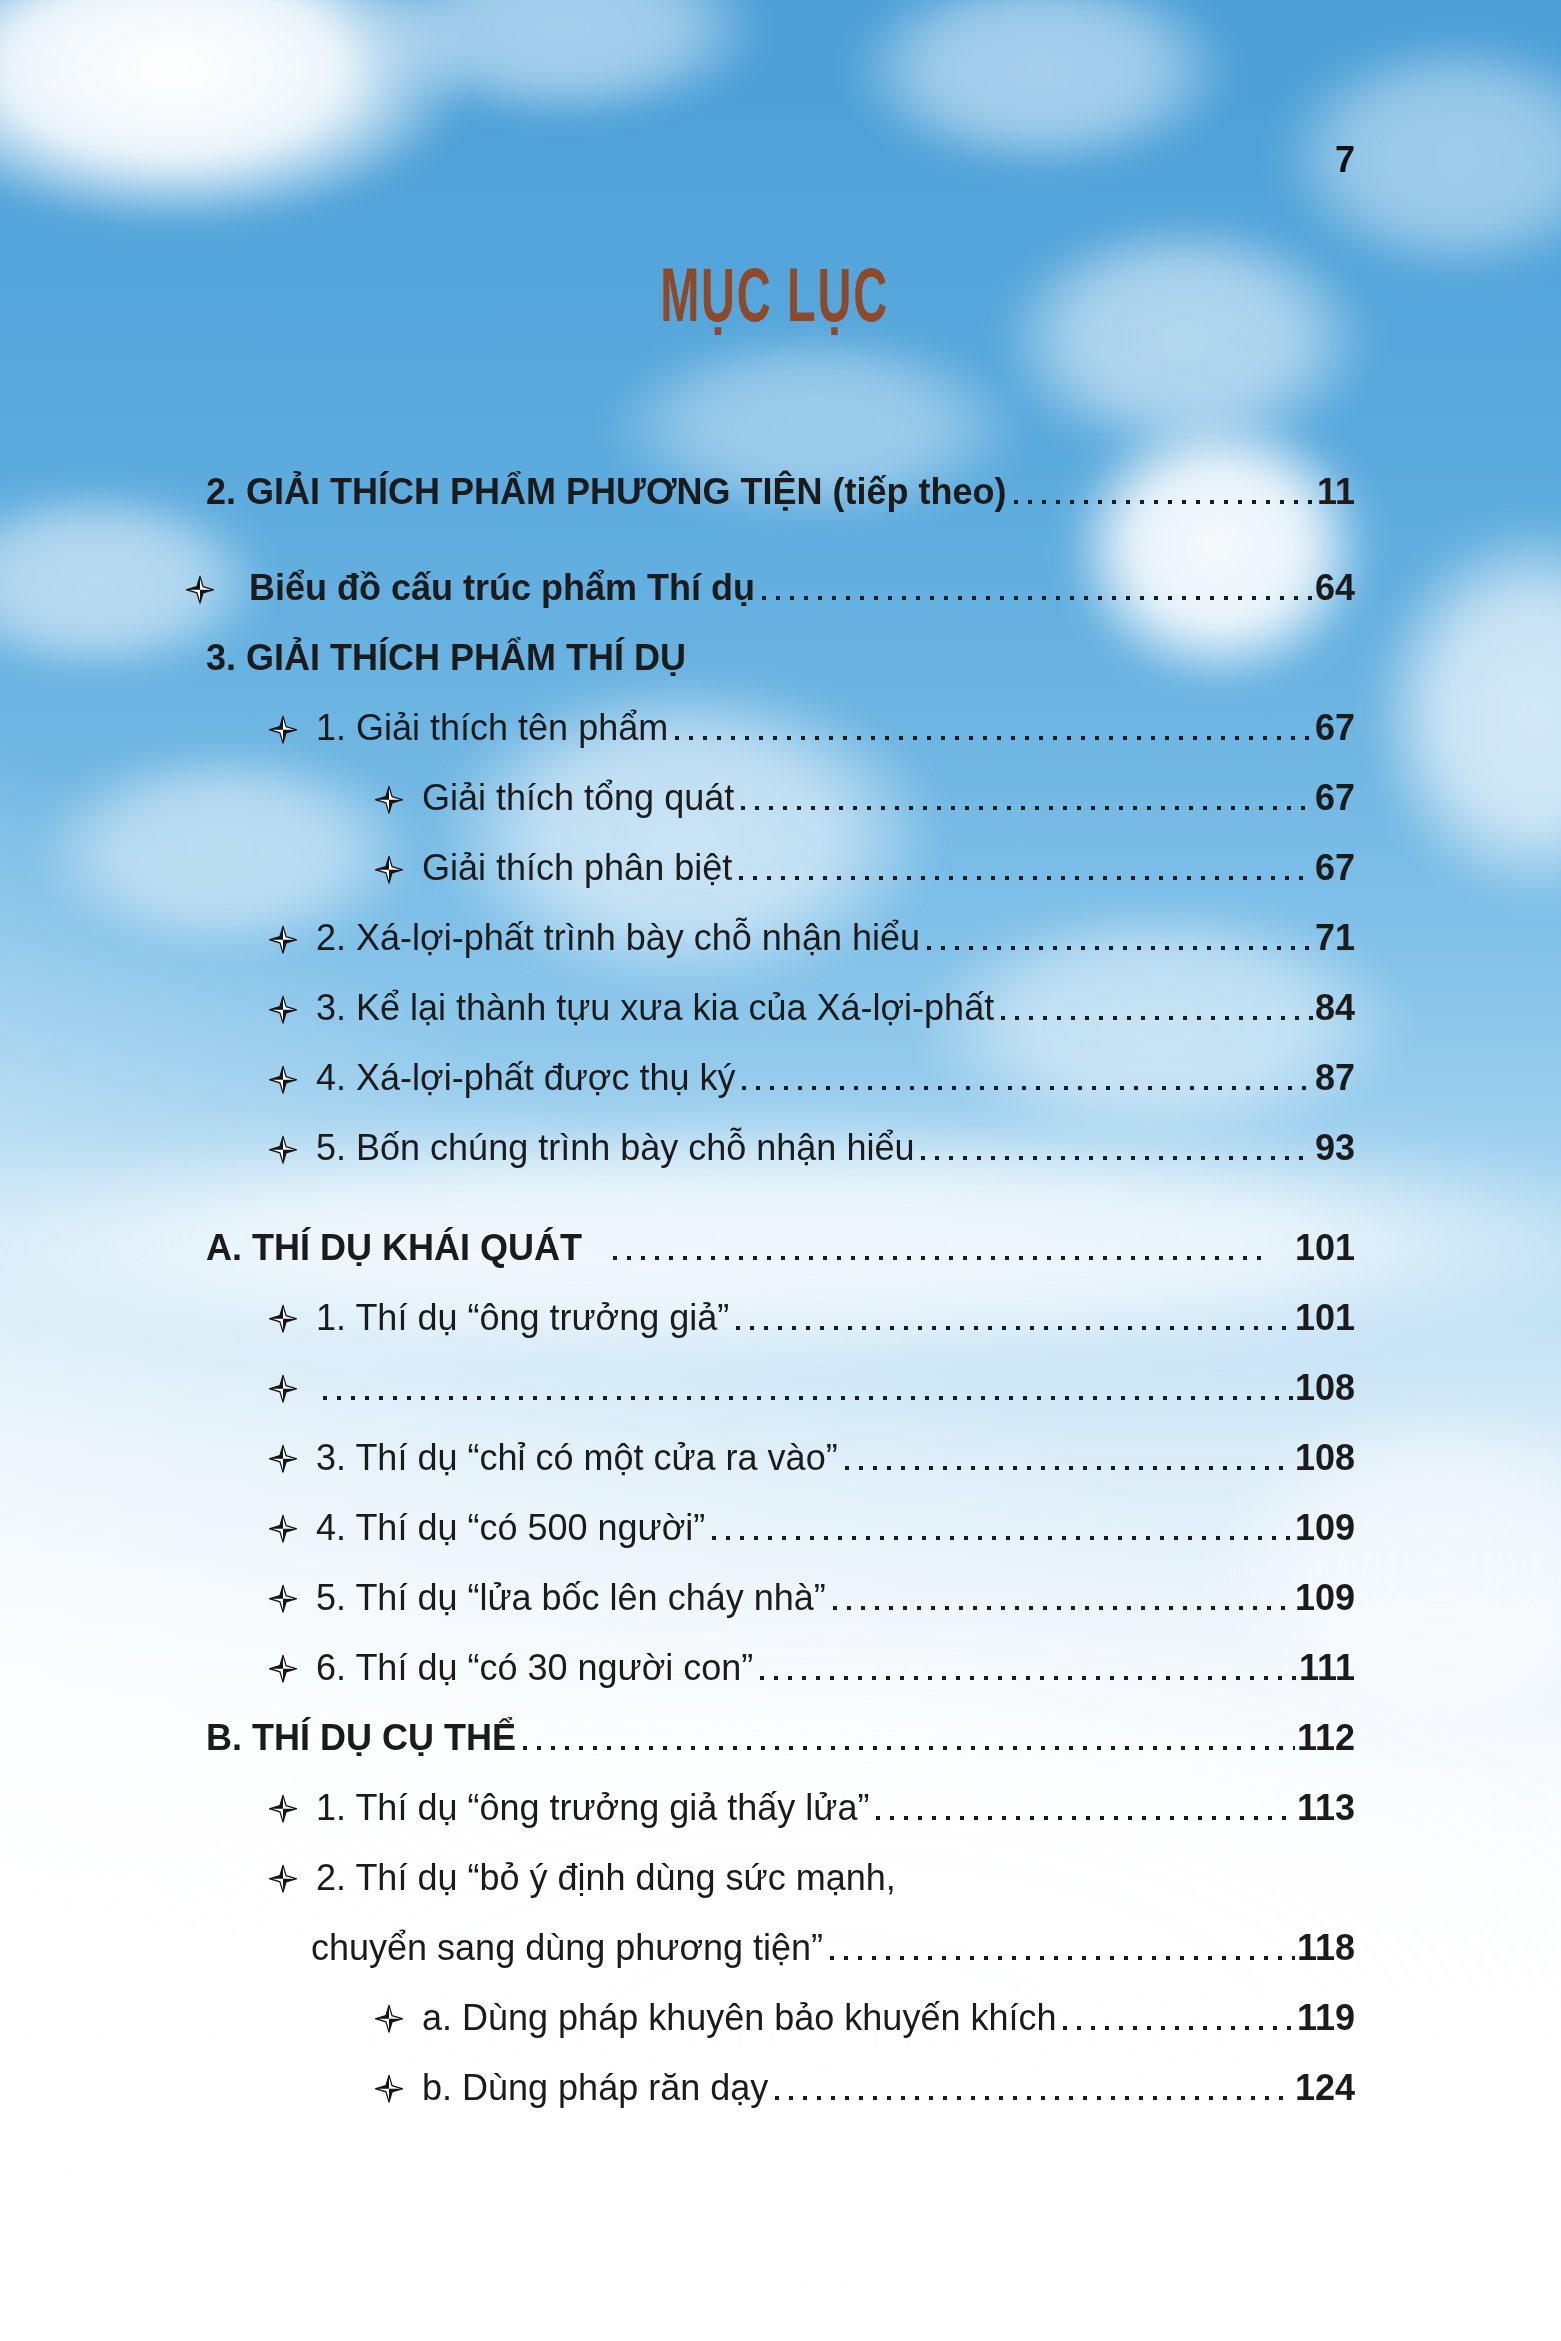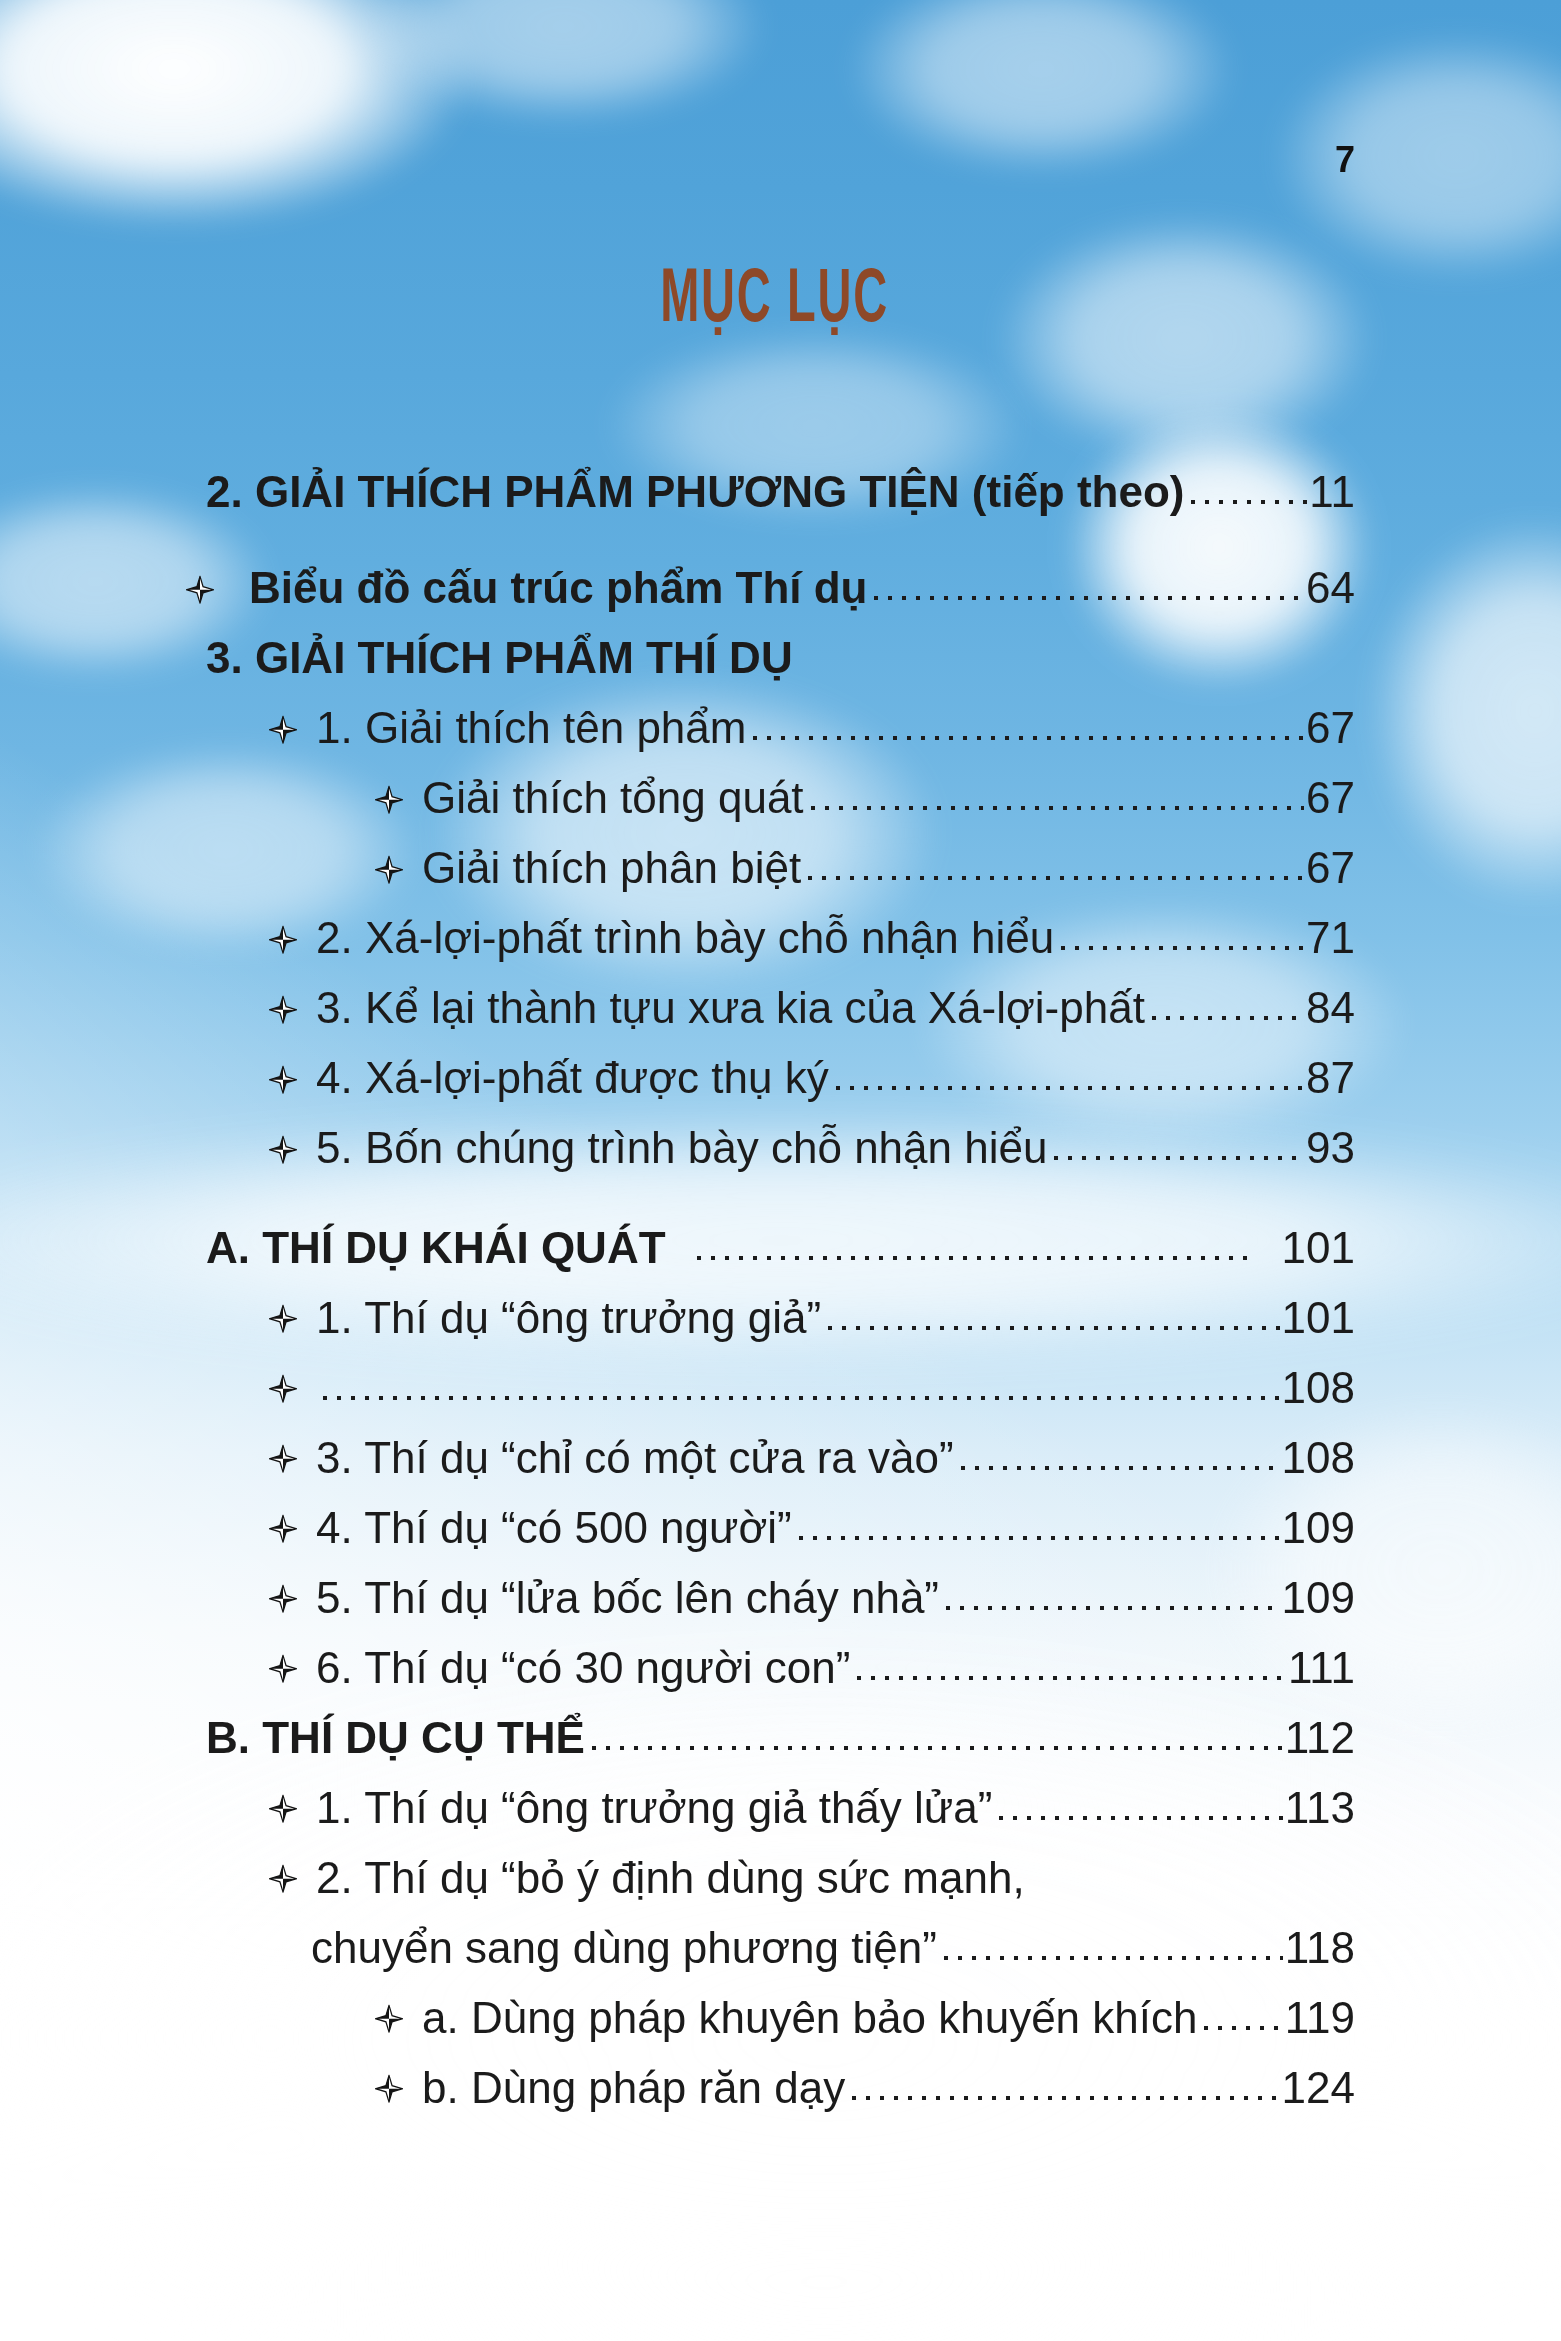--- a/index.html
+++ b/index.html
@@ -25,42 +25,42 @@
   .folio{position:absolute;top:139px;right:206px;
          font-size:36px;font-weight:bold;color:#111;}
   .title{position:absolute;top:250px;left:0;right:12px;margin:0;
          text-align:center;font-size:47px;font-weight:bold;
          letter-spacing:1.7px;color:#8e4928;
          transform:scaleY(1.62);transform-origin:50% 0;}
 
   
   .toc{position:absolute;top:470px;left:0;right:206px;
        display:flex;flex-direction:column;gap:27px;
-       color:#1b1b1b;font-size:44px;line-height:43px;}
+       color:#1b1b1b;font-size:36px;line-height:43px;}
   .row{display:flex;align-items:baseline;}
   .row.bold{font-weight:bold;}
   .lvl0  {padding-left:206px;}
   .lvl0b {padding-left:186px;}
   .lvl1  {padding-left:269px;}
   .lvl1c {padding-left:311px;}
   .lvl2  {padding-left:375px;}
   .gap-xl{margin-top:26px;}
   .gap-lg{margin-top:29.5px;gap:24px;}
   .gap-md{}
 
   .bullet{flex:0 0 auto;width:28px;height:28px;margin-right:19px;
           align-self:center;transform:translateY(1.7px);}
   .lvl0b .bullet{margin-right:35px;}
   .bullet svg{display:block;width:28px;height:28px;}
 
   .label{flex:0 0 auto;white-space:nowrap;}
   .leader{flex:1 1 auto;min-width:21px;position:relative;align-self:stretch;}
   .leader::after{content:"";position:absolute;left:7px;right:1.7px;bottom:8.7px;height:4.3px;
         background:repeating-linear-gradient(90deg,#1b1b1b 0 4.3px,rgba(0,0,0,0) 4.3px 14px);}
-  .pagenum{flex:0 0 auto;font-weight:normal;white-space:nowrap;}
+  .pagenum{flex:0 0 auto;font-weight:bold;white-space:nowrap;}
 </style>
 </head>
 <body>
 
 <svg width="0" height="0" style="position:absolute">
   <defs>
     <g id="star4">
       <path d="M20 1 L24.4 15.6 L39 20 L24.4 24.4 L20 39 L15.6 24.4 L1 20 L15.6 15.6 Z" fill="#ffffff" stroke="#141414" stroke-width="1.8"></path>
       <path d="M20 1 L15.6 15.6 L1 20 L20 20 Z" fill="#141414"></path>
       <path d="M39 20 L24.4 24.4 L20 39 L20 20 Z" fill="#141414"></path>

